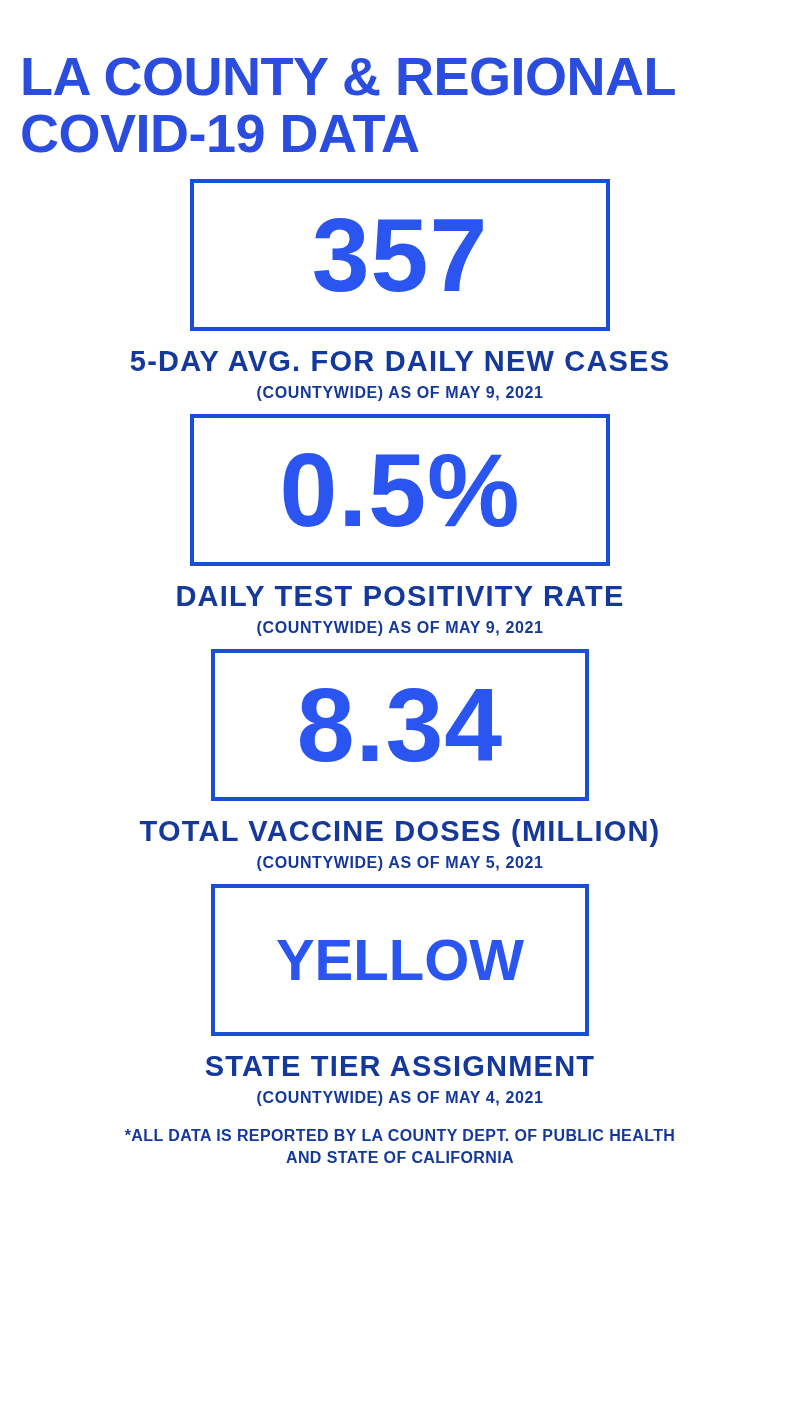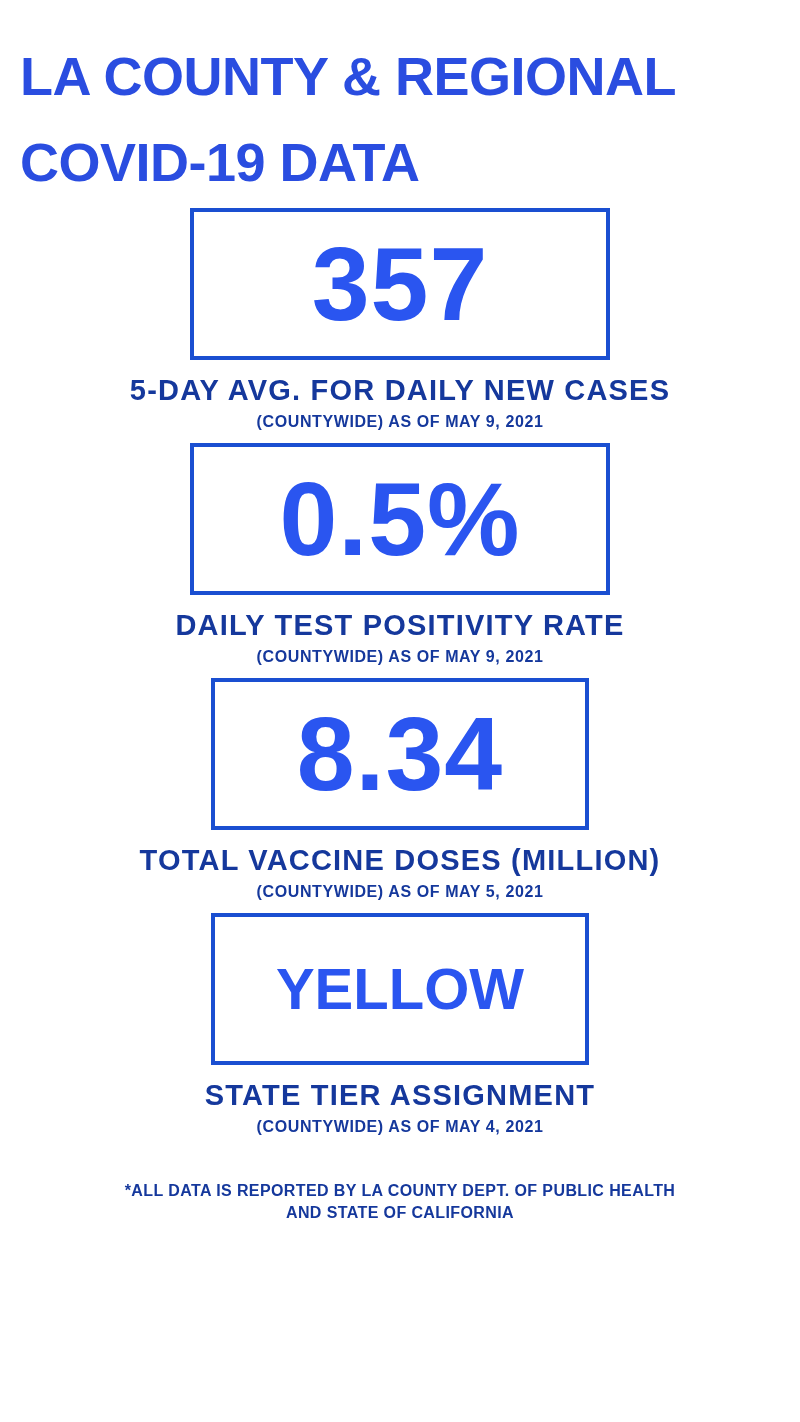--- a/index.html
+++ b/index.html
@@ -28,21 +28,20 @@
     font-weight: 800;
     font-size: 54px;
     line-height: 1.05;
     letter-spacing: -0.5px;
     text-transform: uppercase;
     width: 760px;
     margin-bottom: 18px;
   }
   .title .line2 {
     display: block;
-    margin-top: 29px;
   }
   .stat-block {
     display: flex;
     flex-direction: column;
     align-items: center;
     margin-bottom: 12px;
   }
   .stat-box {
     border: 4px solid #1a4fd1;
     box-sizing: border-box;
@@ -86,21 +85,21 @@
     text-align: center;
   }
   .footnote {
     color: #15389c;
     font-weight: 700;
     font-size: 16px;
     letter-spacing: 0.4px;
     text-transform: uppercase;
     text-align: center;
     line-height: 1.35;
-    margin-top: 32px;
+    margin-top: 6px;
     width: 700px;
   }
 </style>
 </head>
 <body>
 
 <div class="page">
 
   <div class="title">
     <span class="line1">LA County &amp; Regional</span>

